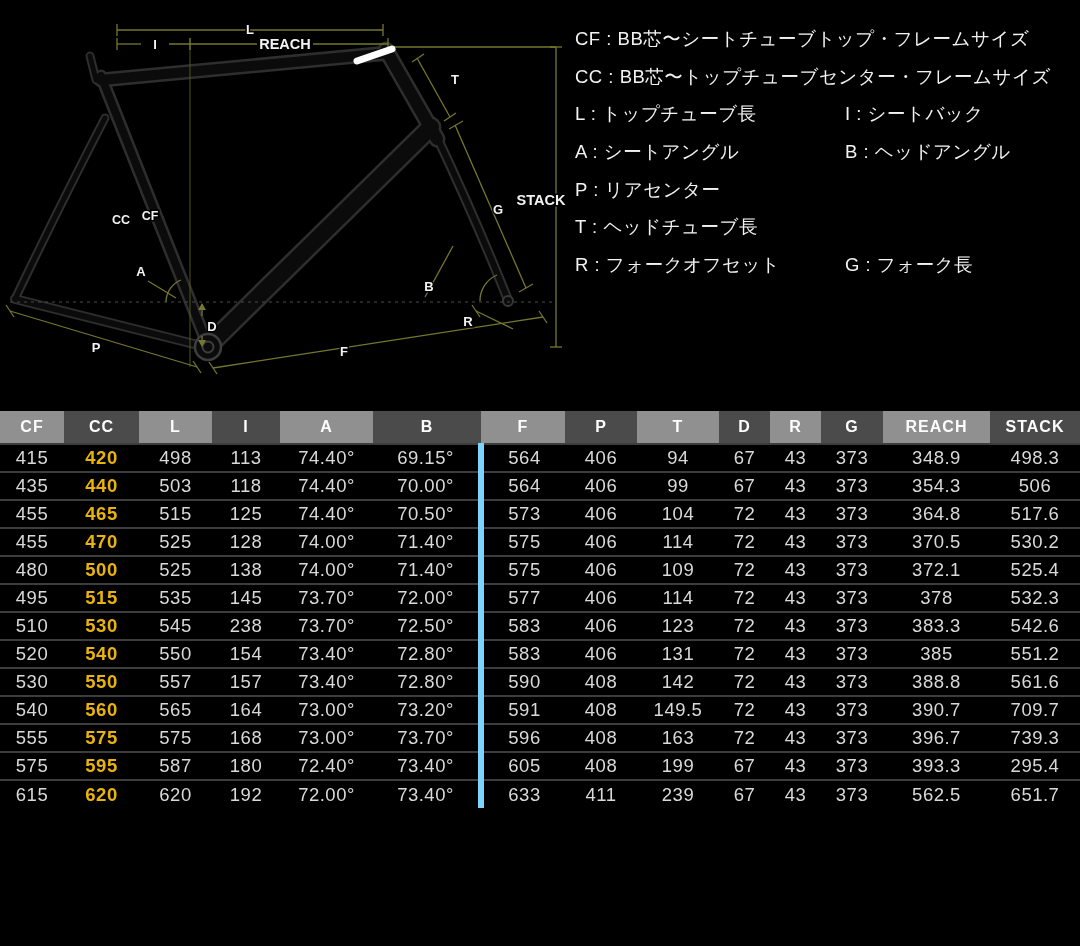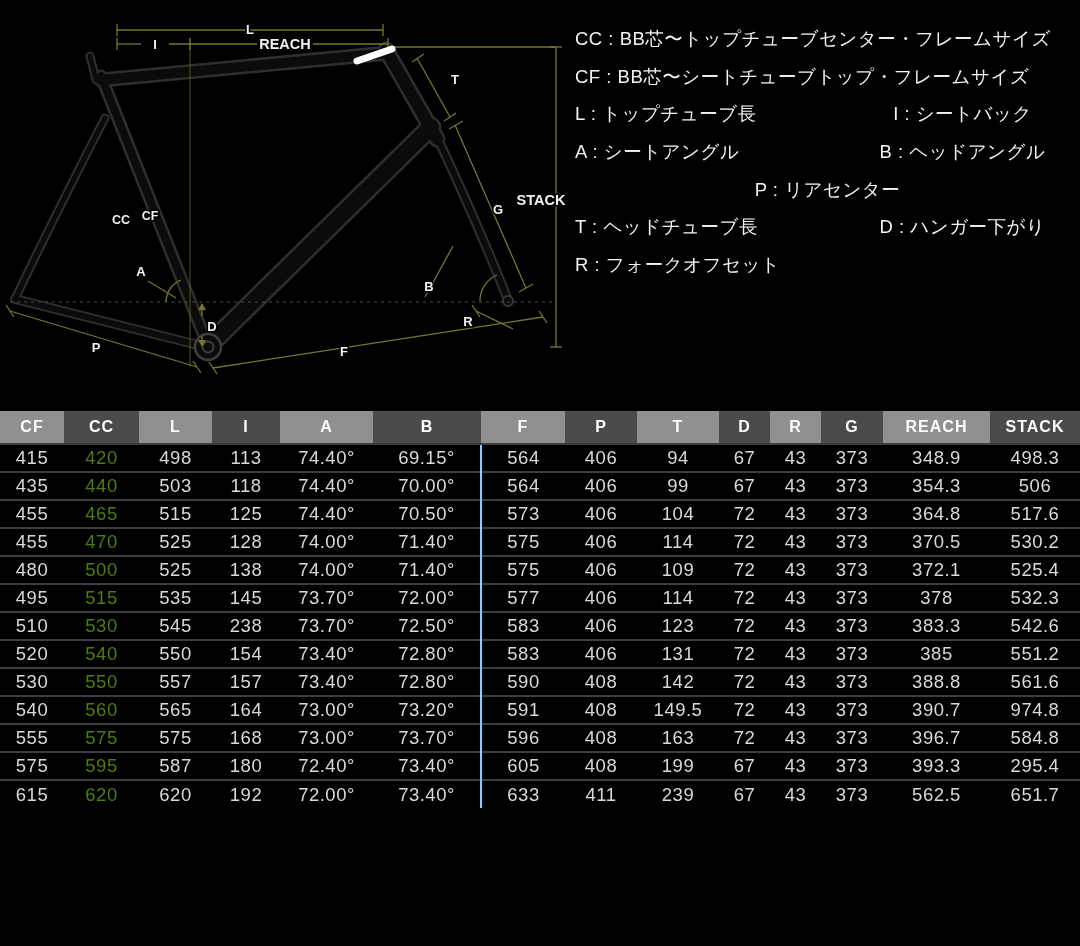--- a/index.html
+++ b/index.html
@@ -7,37 +7,37 @@
   body {
     width:1080px; height:946px; position:relative; overflow:hidden;
     font-family:"Liberation Sans","DejaVu Sans",sans-serif;
   }
   .top { position:relative; width:1080px; height:411px; background:#000; }
   .diagram-wrap { position:absolute; left:0; top:0; width:575px; height:411px; }
   .legend { position:absolute; left:575px; top:20px; width:505px; }
   .legend-row { display:flex; height:37.6px; align-items:center;
     color:#f2f2f2; font-size:18.5px; letter-spacing:0.5px; white-space:nowrap; }
   .legend-left { width:270px; }
-  .legend-right { flex:1;text-align:center; }
+  .legend-right { flex:1; }
 
   table.geo { border-collapse:collapse; table-layout:fixed; width:1080px; background:#000; }
   table.geo thead tr { height:33px; }
   table.geo th {
     font-size:16px; font-weight:bold; color:#fdfdfd; letter-spacing:1px;
     text-align:center; vertical-align:middle;
   }
   table.geo th.light { background:#909090; }
   table.geo th.dark  { background:#4b4b4b; }
   table.geo tbody tr { height:28px; background:#000; }
   table.geo td {
     text-align:center; vertical-align:middle; color:#d9d9d9;
     font-size:18.5px; letter-spacing:0.5px; border-top:2px solid #3d3d3d;
   }
-  table.geo td.red { color:#4d7c0f; font-weight:normal; }
-  table.geo td.vdiv { border-left:2px solid #7dd3fc; }
+  table.geo td.red { color:#eab308; font-weight:bold; }
+  table.geo td.vdiv { border-left:6px solid #7dd3fc; }
 
   svg text {
     fill:#f2f2f2; font-family:"Liberation Sans","DejaVu Sans",sans-serif;
     font-weight:bold; paint-order:stroke; stroke:#000; stroke-width:3px;
     text-anchor:middle;
   }
 </style>
 </head>
 <body>
 
@@ -127,42 +127,42 @@
       <text x="429" y="291" font-size="13">B</text>
       <text x="212" y="331" font-size="13">D</text>
       <text x="96" y="352" font-size="13">P</text>
       <text x="344" y="356" font-size="13">F</text>
       <text x="468" y="326" font-size="13">R</text>
     </svg>
   </div>
 
   <div class="legend">
     <div class="legend-row">
+        <div class="legend-full">CF : BB芯〜シートチューブトップ・フレームサイズ</div>
+      </div>
+    <div class="legend-row">
         <div class="legend-full">CC : BB芯〜トップチューブセンター・フレームサイズ</div>
-      </div>
-    <div class="legend-row">
-        <div class="legend-full">CF : BB芯〜シートチューブトップ・フレームサイズ</div>
       </div>
     <div class="legend-row">
       <div class="legend-left">L : トップチューブ長</div>
       <div class="legend-right">I : シートバック</div>
     </div>
     <div class="legend-row">
       <div class="legend-left">A : シートアングル</div>
       <div class="legend-right">B : ヘッドアングル</div>
     </div>
     <div class="legend-row">
       <div class="legend-right">P : リアセンター</div>
     </div>
     <div class="legend-row">
       <div class="legend-left">T : ヘッドチューブ長</div>
-      <div class="legend-right">D : ハンガー下がり</div>
     </div>
     <div class="legend-row">
       <div class="legend-left">R : フォークオフセット</div>
+      <div class="legend-right">G : フォーク長</div>
     </div>
   </div>
 </div>
 
 <table class="geo">
     <colgroup>
       <col style="width: 64px;">
       <col style="width: 75px;">
       <col style="width: 73px;">
       <col style="width: 68px;">
@@ -347,37 +347,37 @@
         <td>164</td>
         <td>73.00°</td>
         <td>73.20°</td>
         <td class="vdiv">591</td>
         <td>408</td>
         <td>149.5</td>
         <td>72</td>
         <td>43</td>
         <td>373</td>
         <td>390.7</td>
-        <td>974.8</td>
+        <td>709.7</td>
       </tr>
       <tr>
         <td>555</td>
         <td class="red">575</td>
         <td>575</td>
         <td>168</td>
         <td>73.00°</td>
         <td>73.70°</td>
         <td class="vdiv">596</td>
         <td>408</td>
         <td>163</td>
         <td>72</td>
         <td>43</td>
         <td>373</td>
         <td>396.7</td>
-        <td>584.8</td>
+        <td>739.3</td>
       </tr>
       <tr>
         <td>575</td>
         <td class="red">595</td>
         <td>587</td>
         <td>180</td>
         <td>72.40°</td>
         <td>73.40°</td>
         <td class="vdiv">605</td>
         <td>408</td>

